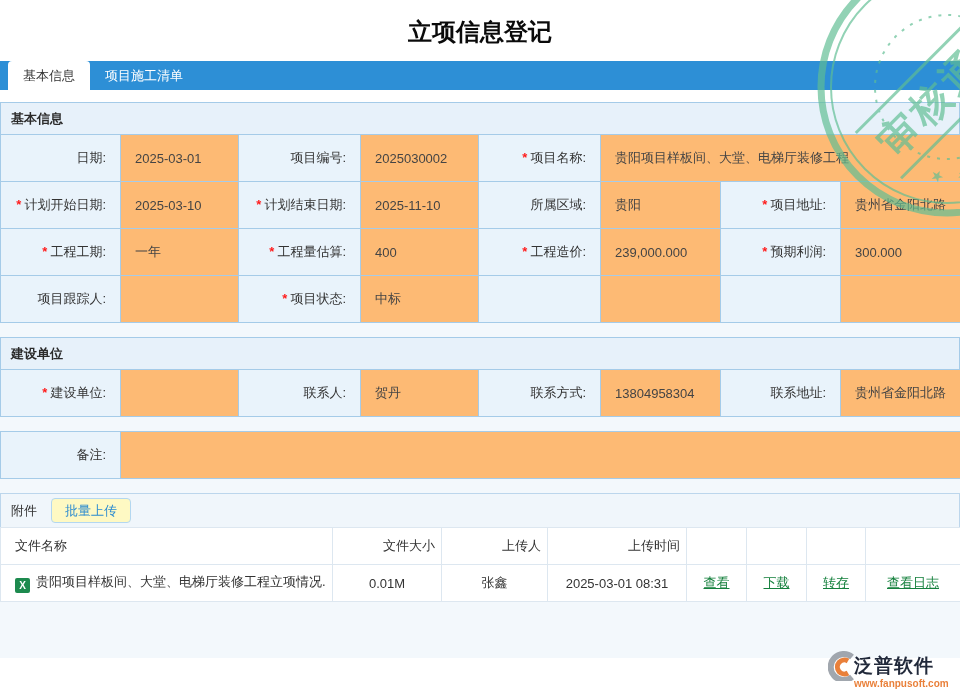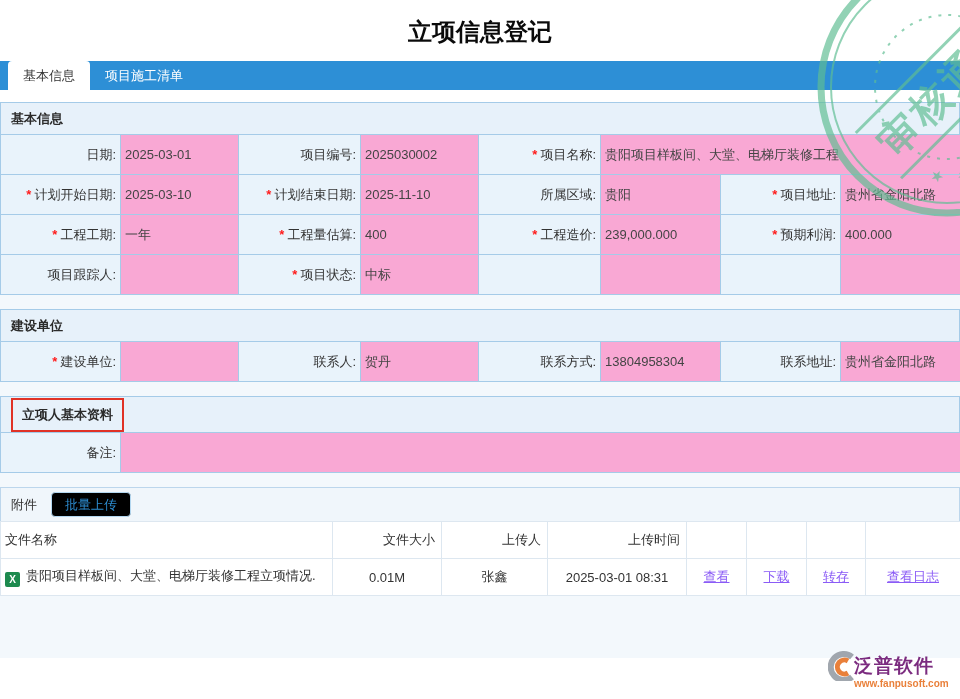--- a/index.html
+++ b/index.html
@@ -17,47 +17,47 @@
   .content { background:#f3f8fc; height:556px; }
   .section-gap { height:14px; }
   .band {
     background:#e7f1fa; border:1px solid #a5cbe8; border-bottom:none;
     padding:0 10px; font-weight:bold; color:#2b2b2b; font-size:13px;
     height:32px; display:flex; align-items:center;
   }
   .band.boxed-band { height:36px; }
   .red-box { border:2px solid #e03226; padding:6px 9px; font-weight:bold; background:transparent; }
   table.form { border-collapse:collapse; table-layout:fixed; width:960px; }
-  table.form td { border:1px solid #a5cbe8; height:40px; padding:4px; overflow:hidden; white-space:nowrap; }
+  table.form td { border:1px solid #a5cbe8; height:40px; padding:14px; overflow:hidden; white-space:nowrap; }
   td.lbl { background:#e9f3fb; text-align:right; padding-right:8px; color:#333; }
-  td.val { background:#f9a8d4; text-align:left; padding-left:8px; color:#444; }
+  td.val { background:#fdba74; text-align:left; padding-left:8px; color:#444; }
   .req { color:#ff1a1a; margin-right:3px; font-weight:bold; }
   
   .attach-band { background:#f0f6fb; border:1px solid #bcd6ec; border-bottom:none; height:34px; display:flex; align-items:center; padding:0 10px; font-size:13px; color:#333; }
   .btn-upload {
-    margin-left:14px; background:#000000; border:1px solid #b3d7f0; color:#2d8cd0;
+    margin-left:14px; background:#fef9c3; border:1px solid #b3d7f0; color:#2d8cd0;
     border-radius:4px; padding:3px 13px; font-size:13px; cursor:pointer; line-height:17px;
   }
   table.attach { border-collapse:collapse; table-layout:fixed; width:960px; background:#fff; }
   table.attach th, table.attach td { border:1px solid #dde7f0; height:37px; padding:0 6px; font-weight:normal; overflow:hidden; white-space:nowrap; }
   table.attach th { background:#fff; color:#333; text-align:right; }
-  table.attach th.name-col, table.attach td.name-cell { text-align:left; padding-left:4px; }
+  table.attach th.name-col, table.attach td.name-cell { text-align:left; padding-left:14px; }
   table.attach td { text-align:center; }
-  .link { color:#8b5cf6; text-decoration:underline; cursor:pointer; }
+  .link { color:#15803d; text-decoration:underline; cursor:pointer; }
   .excel-ic {
     display:inline-block; width:15px; height:15px; background:#1d8a4e; border-radius:2px;
     color:#fff; font-size:10px; font-weight:bold; text-align:center; line-height:15px;
     vertical-align:-3px; margin-right:6px;
   }
   
   .stamp { position:absolute; left:812px; top:-48px; z-index:40; opacity:.68; pointer-events:none; }
   
   .vendor { position:absolute; left:828px; top:651px; width:132px; z-index:30; opacity:.92; pointer-events:none; }
   .vendor-row { display:flex; align-items:center; }
-  .vendor-name { font-size:19px; font-weight:bold; color:#701a75; letter-spacing:1px; }
+  .vendor-name { font-size:19px; font-weight:bold; color:#0f172a; letter-spacing:1px; }
   .vendor-url { font-size:10px; font-weight:bold; color:#e8762a; margin-left:26px; margin-top:-3px; }
 </style>
 </head>
 <body>
 
 <div class="page-title">立项信息登记</div>
 
 <div class="tabbar">
   <div class="tab active">基本信息</div>
   <div class="tab">项目施工清单</div>
@@ -101,21 +101,21 @@
       <td class="val">贵州省金阳北路</td>
     </tr>
     <tr>
       <td class="lbl"><span class="req">*</span><span>工程工期:</span></td>
       <td class="val">一年</td>
       <td class="lbl"><span class="req">*</span><span>工程量估算:</span></td>
       <td class="val">400</td>
       <td class="lbl"><span class="req">*</span><span>工程造价:</span></td>
       <td class="val">239,000.000</td>
       <td class="lbl"><span class="req">*</span><span>预期利润:</span></td>
-      <td class="val">400.000</td>
+      <td class="val">300.000</td>
     </tr>
     <tr>
       <td class="lbl"><span class="req"></span><span>项目跟踪人:</span></td>
       <td class="val"></td>
       <td class="lbl"><span class="req">*</span><span>项目状态:</span></td>
       <td class="val">中标</td>
       <td class="lbl"></td>
       <td class="val"></td>
       <td class="lbl"></td>
       <td class="val"></td>
@@ -148,23 +148,20 @@
       <td class="lbl"><span class="req"></span><span>联系方式:</span></td>
       <td class="val">13804958304</td>
       <td class="lbl"><span class="req"></span><span>联系地址:</span></td>
       <td class="val">贵州省金阳北路</td>
     </tr>
   </tbody>
     </table>
 
   <div class="section-gap"></div>
 
-  <div class="band boxed-band">
-    <span class="red-box"><span>立项人基本资料</span></span>
-  </div>
   <table class="form">
     <colgroup>
         <col style="width:120px">
         <col style="width:118px">
         <col style="width:122px">
         <col style="width:118px">
         <col style="width:122px">
         <col style="width:120px">
         <col style="width:120px">
         <col style="width:120px">

